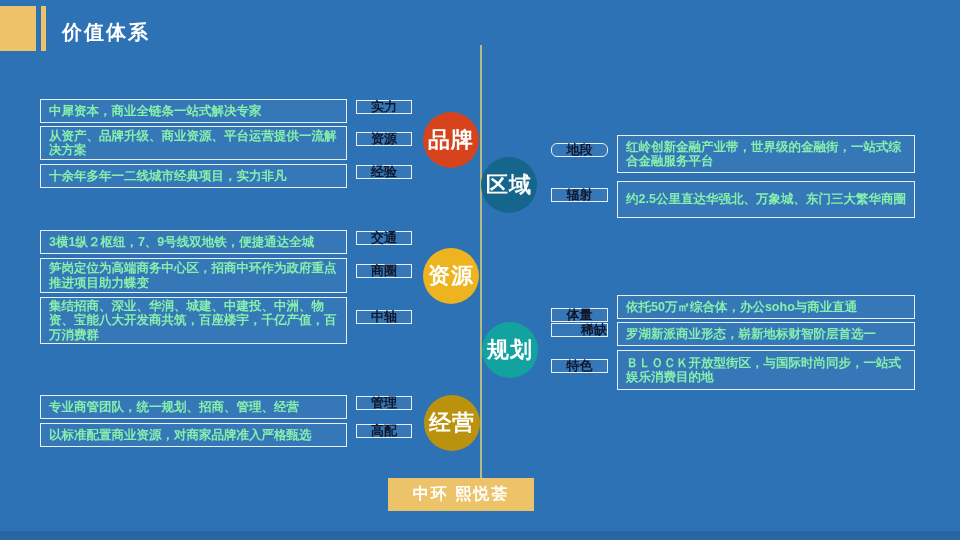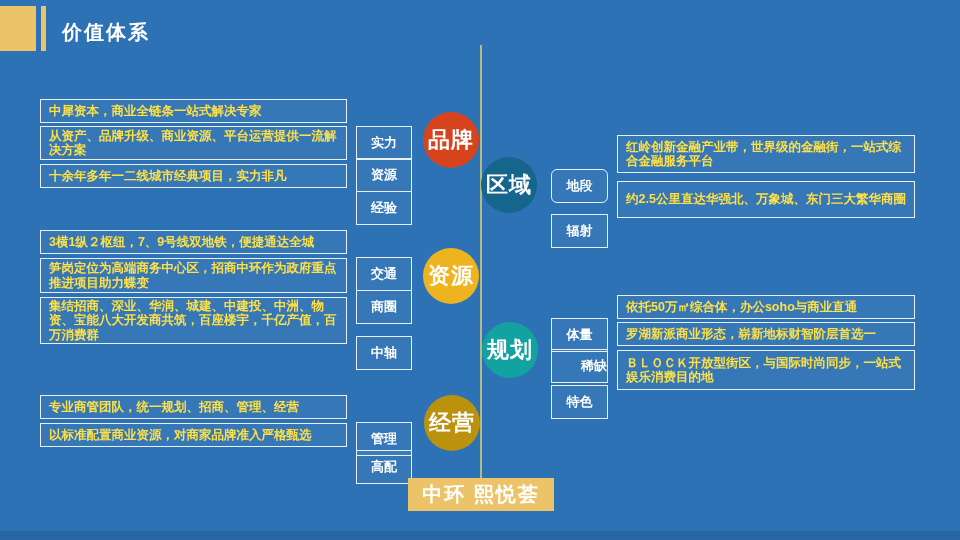--- a/index.html
+++ b/index.html
@@ -35,38 +35,37 @@
     position: absolute; left: 480px; top: 45px;
     width: 2px; height: 433px;
     background: #b5ba84;
   }
 
   
   .tbox {
     position: absolute;
     border: 1.5px solid #e9eff7;
     background: rgba(255,255,255,0.04);
-    color: #fde047;
+    color: #86efac;
     font-size: 12.5px; font-weight: bold;
     line-height: 14.5px;
     display: flex; align-items: center;
     padding: 2px 8px;
   }
   .lbox { left: 40px; width: 307px; }
   .rbox { left: 617px; width: 298px; }
 
   .tag {
     position: absolute;
     border: 1.5px solid #e9eff7;
     background: rgba(255,255,255,0.04);
-    color: #ffffff;
+    color: #0f172a;
     font-size: 13px; font-weight: bold;
     display: flex; align-items: center; justify-content: center;
-    height: 34px;
-    margin-top: 26px;
+    height: 14px;
   }
   .ltag { left: 356px; width: 56px; }
   .rtag { left: 551px; width: 57px; }
 
   
   .node {
     position: absolute;
     width: 56px; height: 56px;
     border-radius: 50%;
     color: #ffffff; font-size: 22px; font-weight: bold;
@@ -74,24 +73,24 @@
     letter-spacing: 1px;
   }
   .node-pinpai   { left: 423px; top: 112px; background: #d7431d; }
   .node-quyu     { left: 481px; top: 157px; background: #15658c; }
   .node-ziyuan   { left: 423px; top: 248px; background: #edb41f; }
   .node-guihua   { left: 482px; top: 322px; background: #12a3a0; }
   .node-jingying { left: 424px; top: 395px; background: #bb920e; }
 
   
   .brand {
-    position: absolute; left: 408px; top: 478px;
+    position: absolute; left: 388px; top: 478px;
     width: 146px; height: 33px;
     background: #ecc368;
-    color: #ffffff; font-size: 20px; font-weight: bold;
+    color: #ffffff; font-size: 16px; font-weight: bold;
     display: flex; align-items: center; justify-content: center;
     letter-spacing: 2px;
   }
 
   .footer-strip {
     position: absolute; left: 0; bottom: 0;
     width: 960px; height: 9px;
     background: rgba(10,40,80,0.16);
   }
 </style>
@@ -123,21 +122,21 @@
   <div class="tbox lbox" style="top:395px;height:24px;">专业商管团队，统一规划、招商、管理、经营</div>
   <div class="tag ltag" style="top:396px;">管理</div>
   <div class="tbox lbox" style="top:423px;height:24px;">以标准配置商业资源，对商家品牌准入严格甄选</div>
   <div class="tag ltag" style="top:424px;">高配</div>
 
   <div class="tag rtag" style="top:143px;border-radius:6px;">地段</div>
   <div class="tbox rbox" style="top:135px;height:38px;">红岭创新金融产业带，世界级的金融街，一站式综合金融服务平台</div>
   <div class="tag rtag" style="top:188px;">辐射</div>
   <div class="tbox rbox" style="top:181px;height:37px;">约2.5公里直达华强北、万象城、东门三大繁华商圈</div>
 
-  <div class="tag rtag" style="top:292px;">体量</div>
+  <div class="tag rtag" style="top:308px;">体量</div>
   <div class="tbox rbox" style="top:295px;height:24px;">依托50万㎡综合体，办公soho与商业直通</div>
   <div class="tag rtag" style="top:323px;padding-left:29px;">稀缺</div>
   <div class="tbox rbox" style="top:322px;height:24px;">罗湖新派商业形态，崭新地标财智阶层首选一</div>
   <div class="tag rtag" style="top:359px;">特色</div>
   <div class="tbox rbox" style="top:350px;height:40px;">ＢＬＯＣＫ开放型街区，与国际时尚同步，一站式娱乐消费目的地</div>
 
   <div class="node node-pinpai">品牌</div>
   <div class="node node-quyu">区域</div>
   <div class="node node-ziyuan">资源</div>
   <div class="node node-jingying">经营</div>

